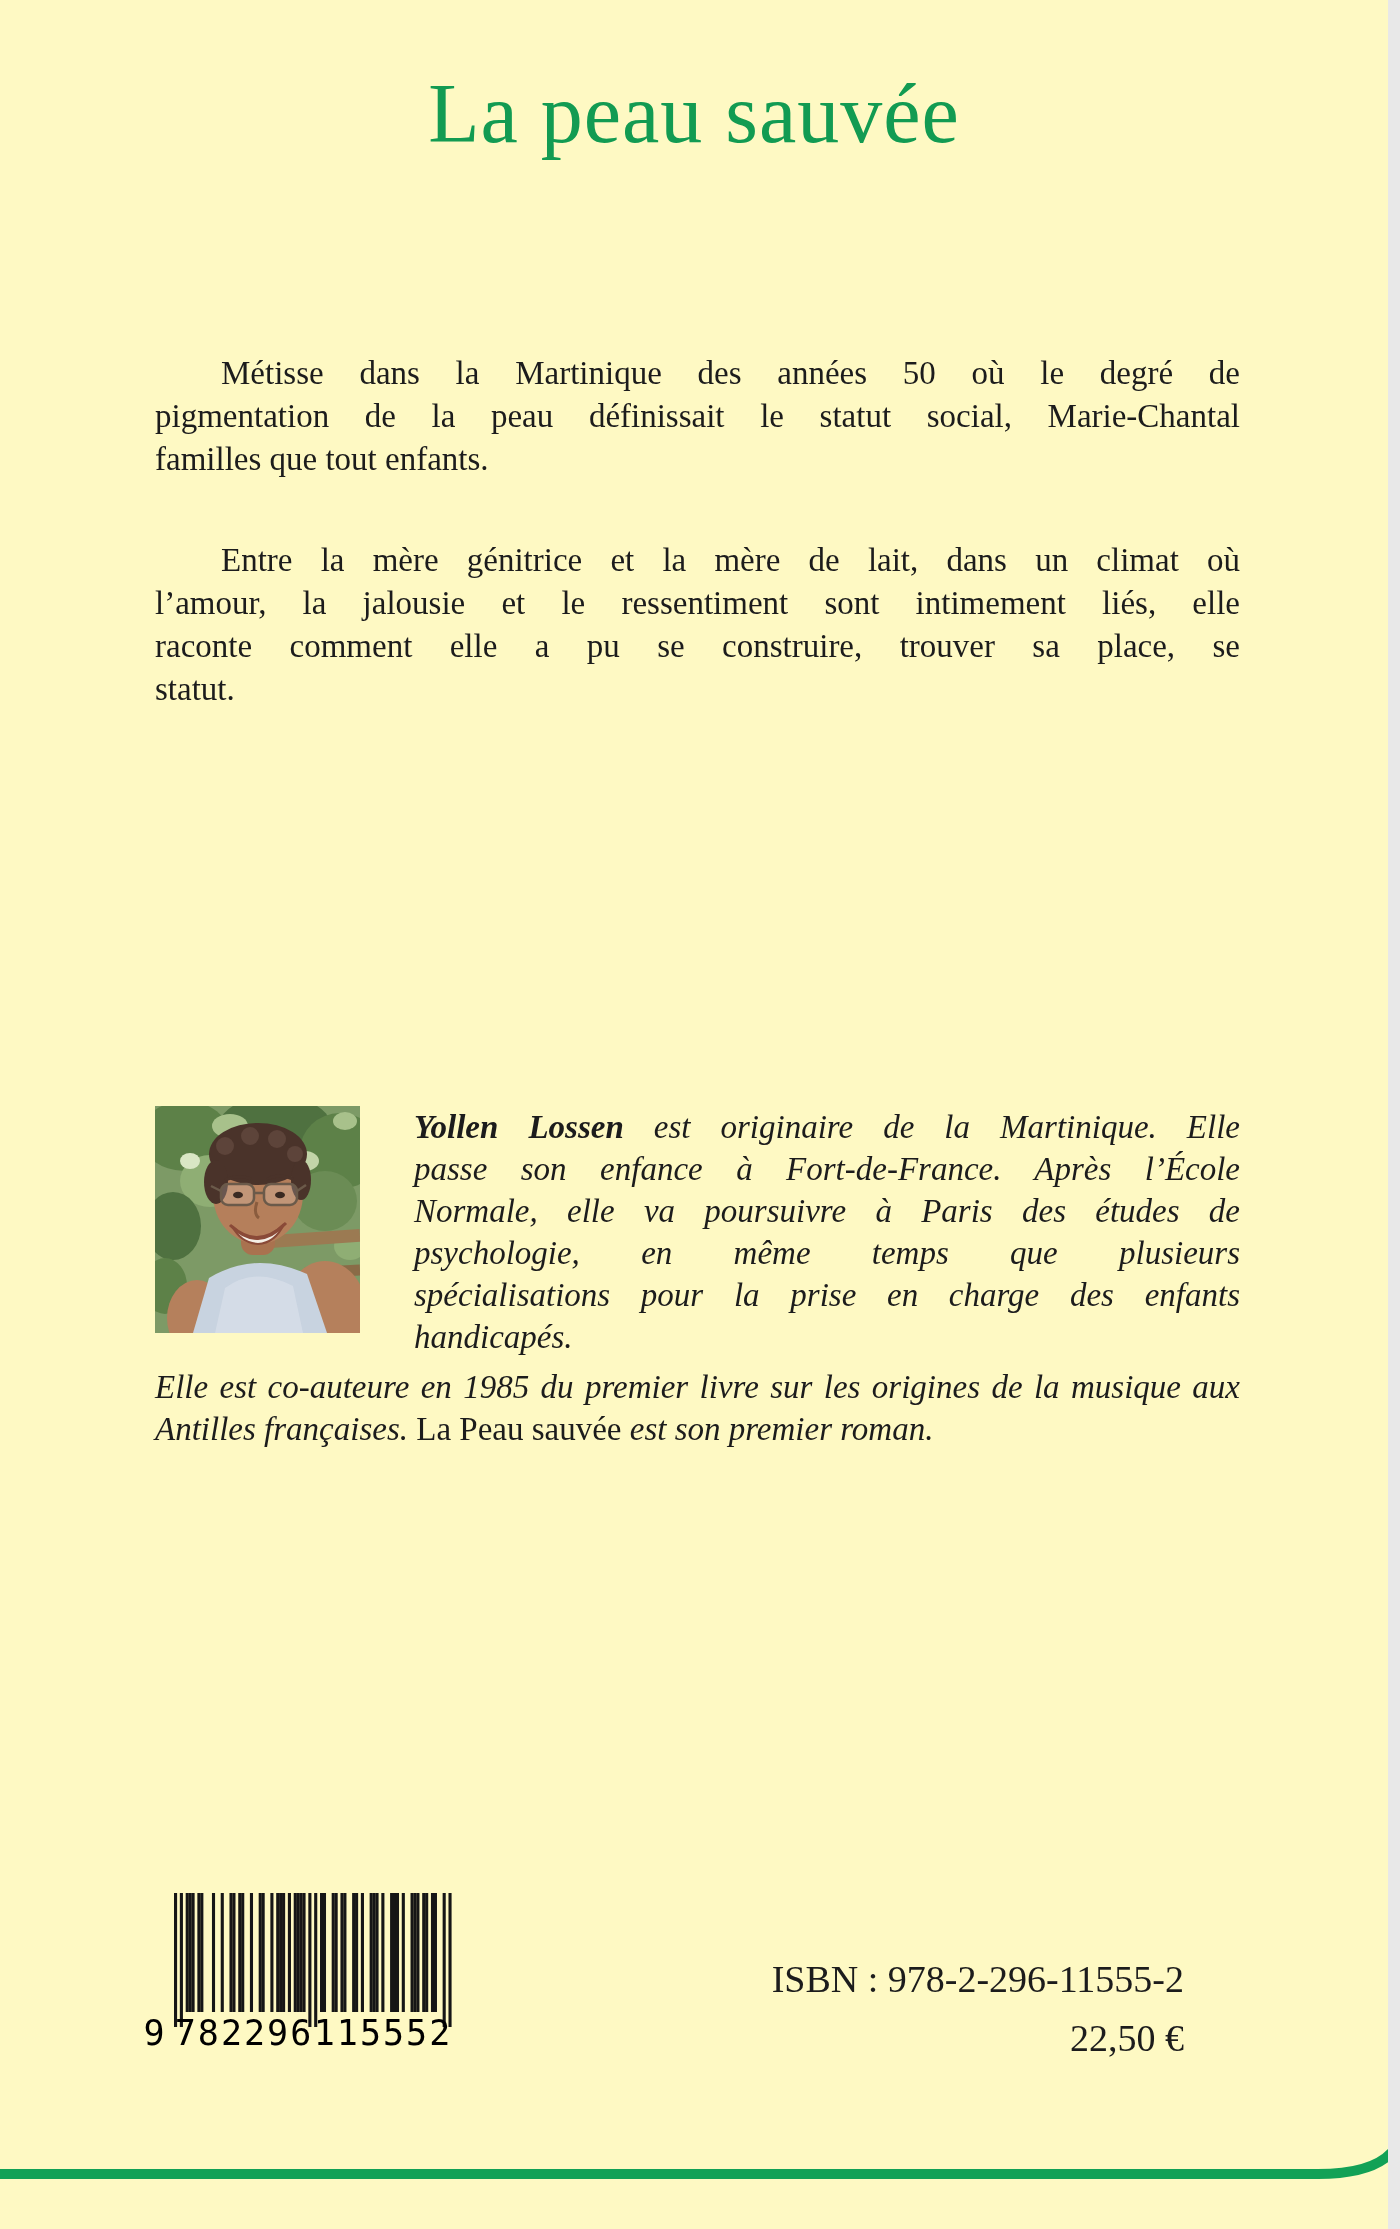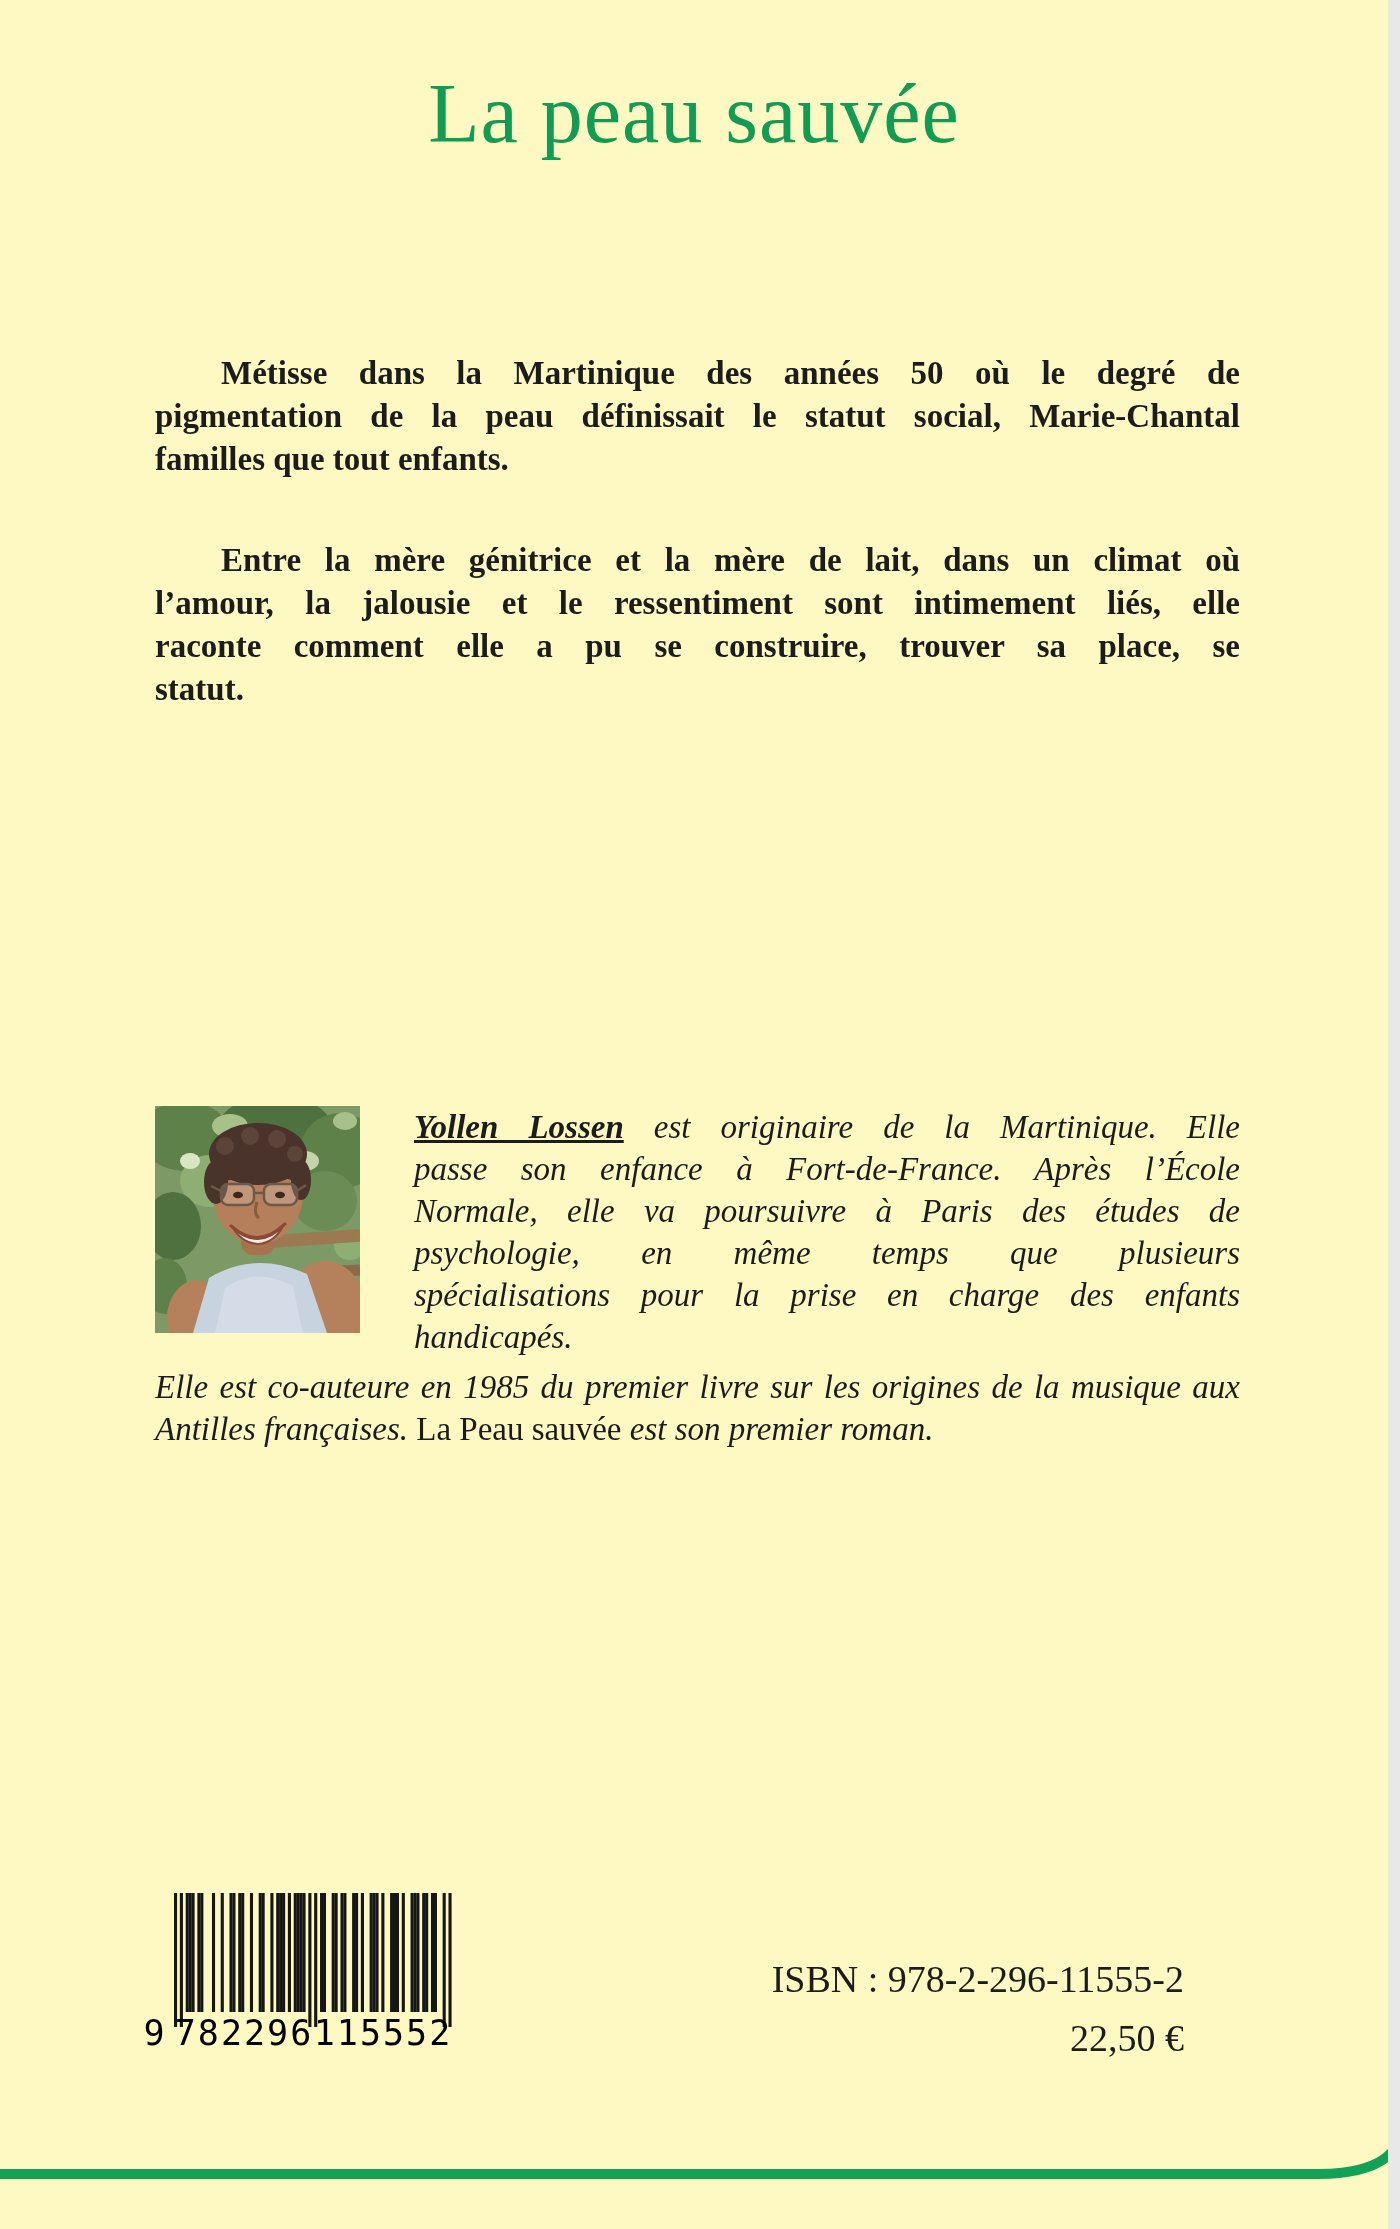--- a/index.html
+++ b/index.html
@@ -18,37 +18,37 @@
     font-size:84px;line-height:1.15;
     font-weight:normal;
     letter-spacing:1px;
     margin:0;
   }
   
   .synopsis{
     position:absolute;left:155px;top:352px;width:1085px;
     font-size:33px;line-height:43px;
   }
-  .synopsis p{margin:0;font-weight:bold;}
+  .synopsis p{margin:0;}
   .synopsis p + p{margin-top:58px;}
   .jline{text-align:justify;text-align-last:justify;}
   .jline.last{text-align-last:left;}
   .indent{text-indent:66px;}
   
   .bio{
     position:absolute;left:155px;top:1106px;width:1085px;
     font-size:33px;line-height:42px;
     font-style:italic;
   }
   .photo-frame{
     float:left;width:205px;height:227px;
     margin-right:54px;margin-bottom:14px;
   }
   .photo-frame svg{display:block;width:100%;height:100%;}
-  .bio-name{font-weight:bold;text-decoration:underline;}
+  .bio-name{font-weight:bold;}
   .bio-tail{clear:both;margin:0;padding-top:8px;text-align:justify;}
   .upright{font-style:normal;}
   
   .barcode{
     position:absolute;left:138px;top:1893px;width:320px;height:160px;
   }
   .barcode svg{display:block;width:320px;height:160px;}
   .barcode text{
     font-family:"DejaVu Sans Mono", monospace;
     font-size:35px;

